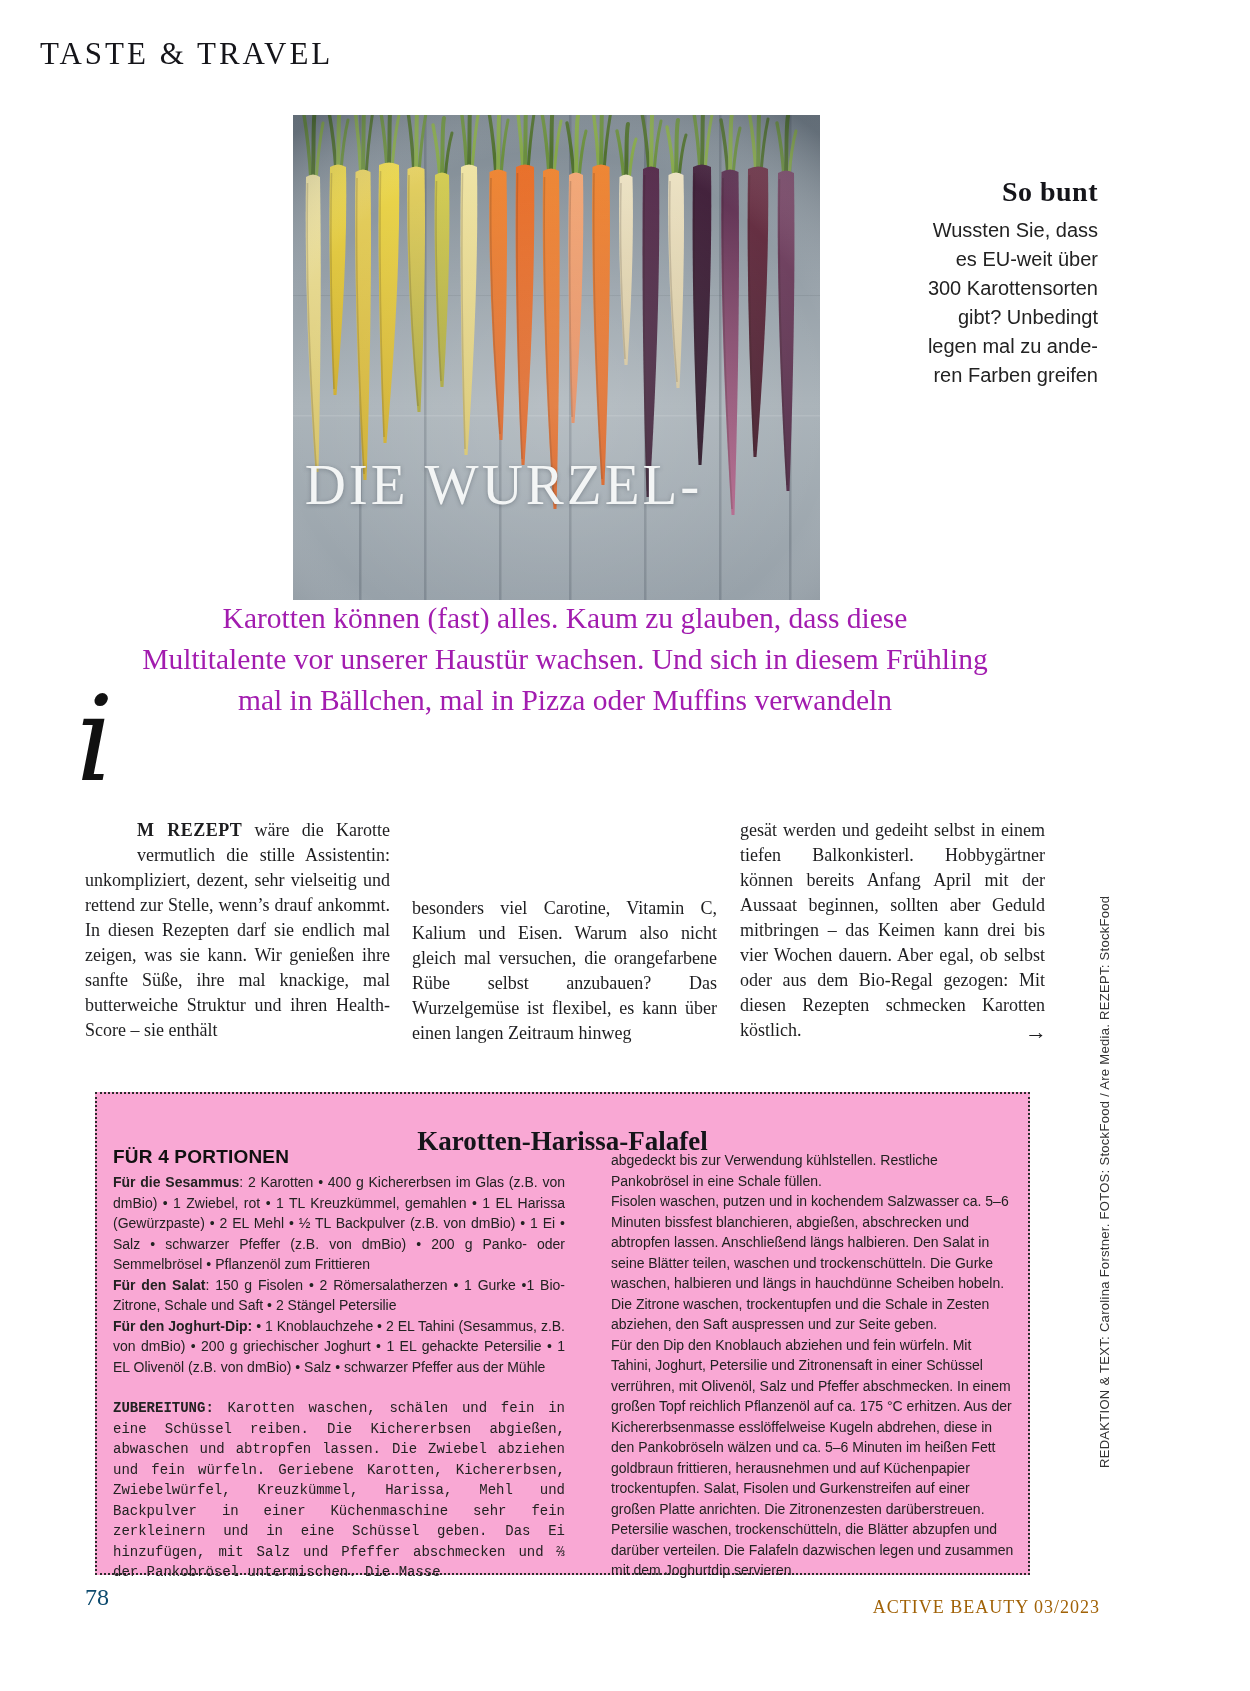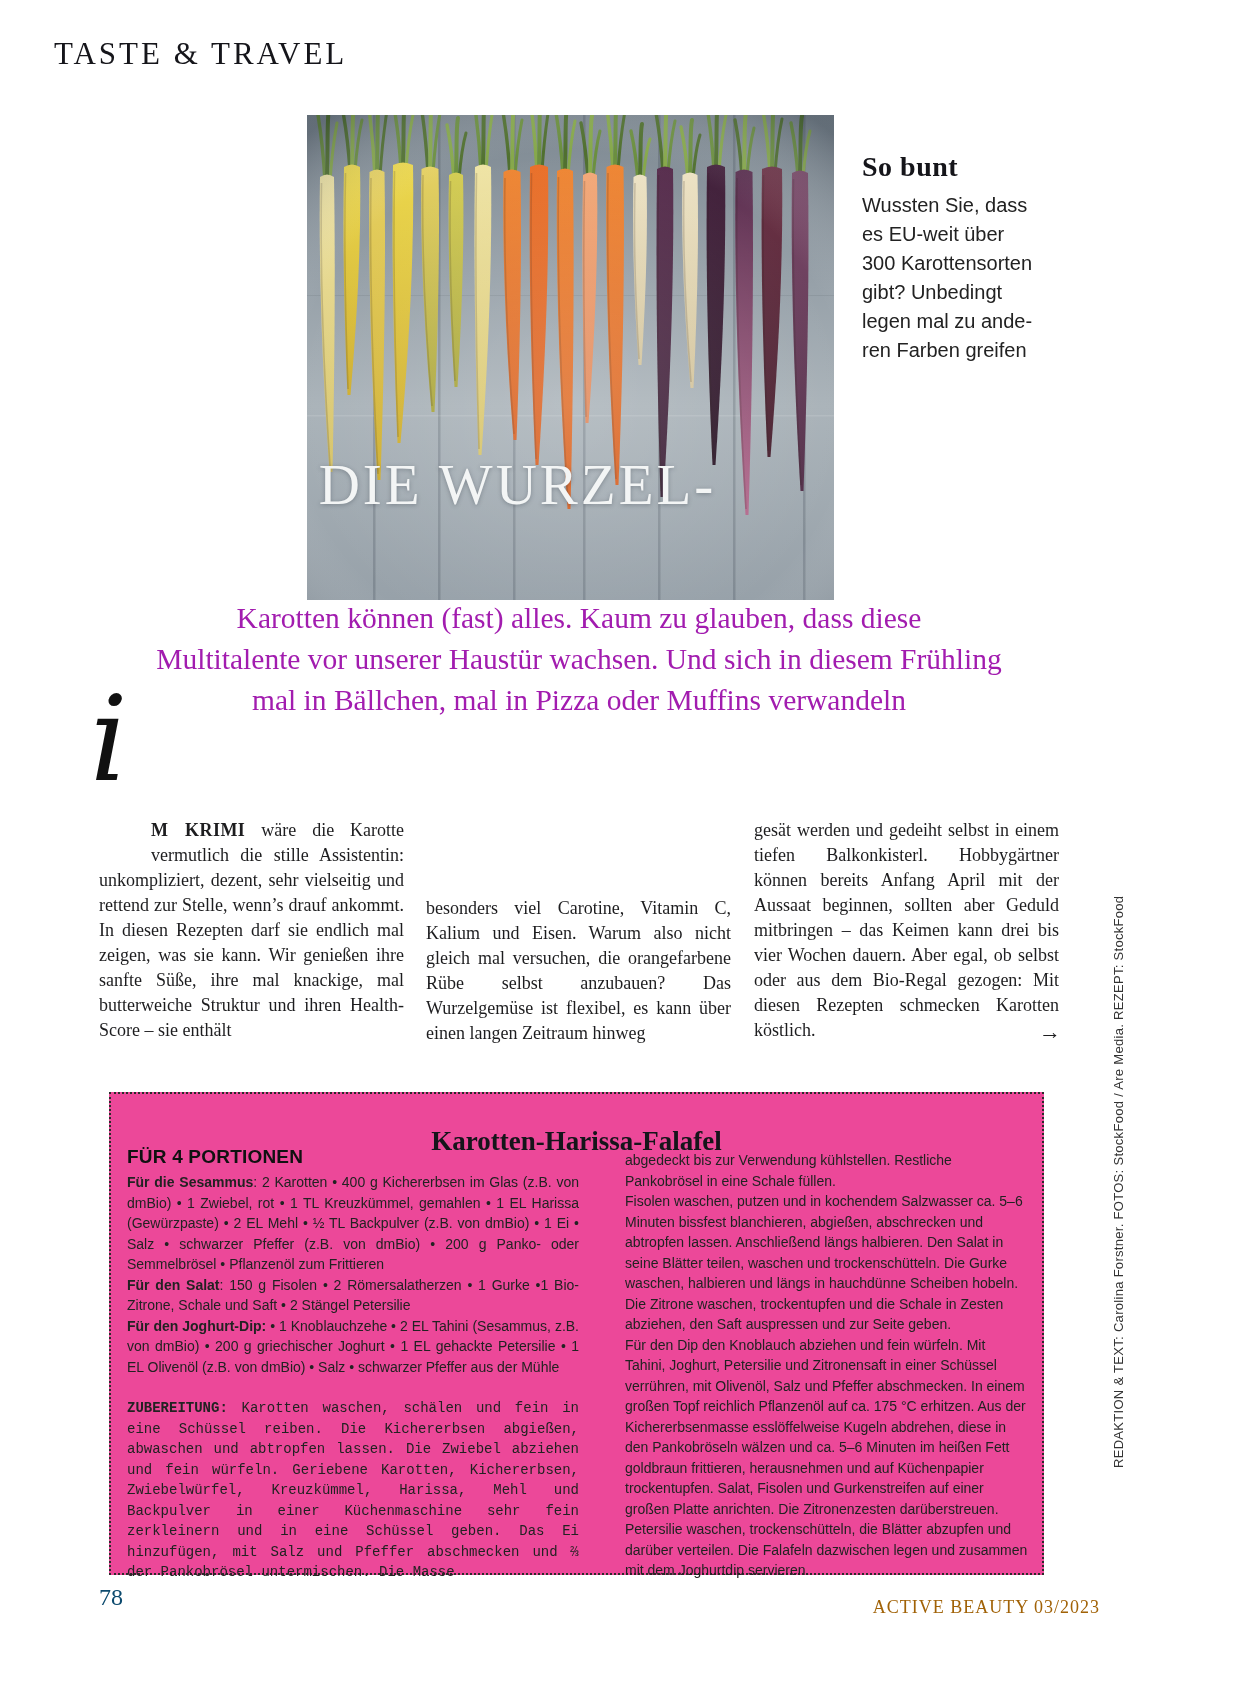--- a/index.html
+++ b/index.html
@@ -1,50 +1,50 @@
 <!DOCTYPE html>
 <html lang="de"><head>
 <meta charset="utf-8">
 <style>
   html,body{margin:0;padding:0;background:#e8e8e8;}
   #page{position:relative;width:1250px;height:1691px;background:#ffffff;margin:0 auto;
         font-family:"Liberation Serif",serif;color:#1c1c1c;overflow:hidden;}
-  .abs{position:absolute;margin-left:14px;}
+  .abs{position:absolute;}
   
   .section-label{left:40px;top:36px;font-size:31px;letter-spacing:3px;color:#15151a;}
   
   .photo{left:293px;top:115px;width:527px;height:485px;}
   .photo svg{display:block;}
   .hero-title{left:293px;width:421px;text-align:center;color:#f3f5f5;
               font-size:57px;letter-spacing:3px;line-height:1;white-space:nowrap;
               text-shadow:0 1px 4px rgba(40,50,60,.35);}
   .hero-title.l1{top:456px;}
   .hero-title.l2{top:524px;}
   
-  .sobunt{left:848px;top:151px;width:250px;text-align:left;}
+  .sobunt{left:848px;top:176px;width:250px;text-align:right;}
   .sobunt h3{margin:0 0 8px 0;font-size:28px;font-weight:bold;color:#15151a;letter-spacing:.5px;}
   .sobunt .sline{font-family:"Liberation Sans",sans-serif;font-size:20px;line-height:29px;
                  color:#222;white-space:nowrap;}
   
   .intro{left:58px;top:598px;width:1014px;text-align:center;}
   .intro .iline{font-size:29.5px;line-height:41px;color:#a21caf;white-space:nowrap;}
   
   .dropcap{left:76px;top:680px;font-size:118px;font-style:italic;
            font-family:"DejaVu Serif",serif;color:#111;line-height:1;}
   .col{top:818px;width:305px;font-size:18px;line-height:25px;text-align:justify;color:#1d1d1f;}
   .col p{margin:0;}
   .col1{left:85px;}
   .col2{left:412px;padding-top:78px;}
   .col3{left:740px;}
   .dc-spacer{float:left;width:52px;height:27px;}
   .lead-caps{font-weight:bold;letter-spacing:.5px;}
   .arrow{position:absolute;right:-2px;bottom:-1px;font-size:22px;}
   
   .recipe-box{left:95px;top:1092px;width:935px;height:483px;border:2px dotted #2b2b2b;
-              box-sizing:border-box;background:#ec4899;}
+              box-sizing:border-box;background:#f9a8d4;}
   .recipe-title{position:absolute;left:0;top:10px;width:100%;text-align:center;
                 font-size:27px;font-weight:bold;color:#15151a;}
   .rb-col{position:absolute;font-family:"Liberation Sans",sans-serif;font-size:14px;
           line-height:20.5px;color:#222;}
   .rb-left{left:16px;top:52px;width:452px;text-align:justify;}
   .rb-right{left:514px;top:56px;width:404px;text-align:left;}
   .rb-left h4{margin:0 0 4px 0;font-size:19px;line-height:22px;letter-spacing:.2px;
               font-weight:bold;color:#111;}
   .rb-left p,.rb-right p{margin:0;}
   .rb-left .method{margin-top:21px;font-family:Liberation Mono, monospace;}
@@ -315,21 +315,21 @@
 
   <div class="abs intro">
     <div class="iline">Karotten können (fast) alles. Kaum zu glauben, dass diese</div>
     <div class="iline">Multitalente vor unserer Haustür wachsen. Und sich in diesem Frühling</div>
     <div class="iline">mal in Bällchen, mal in Pizza oder Muffins verwandeln</div>
   </div>
 
   <span class="abs dropcap">i</span>
 
   <div class="abs col col1">
-    <p><span class="dc-spacer"></span><b class="lead-caps">M KRIMI</b><span> wäre die Karotte vermutlich die stille Assistentin: unkompliziert, dezent, sehr vielseitig und rettend zur Stelle, wenn’s drauf ankommt. In diesen Rezepten darf sie endlich mal zeigen, was sie kann. Wir genießen ihre sanfte Süße, ihre mal knackige, mal butterweiche Struktur und ihren Health-Score – sie enthält</span></p>
+    <p><span class="dc-spacer"></span><b class="lead-caps">M REZEPT</b><span> wäre die Karotte vermutlich die stille Assistentin: unkompliziert, dezent, sehr vielseitig und rettend zur Stelle, wenn’s drauf ankommt. In diesen Rezepten darf sie endlich mal zeigen, was sie kann. Wir genießen ihre sanfte Süße, ihre mal knackige, mal butterweiche Struktur und ihren Health-Score – sie enthält</span></p>
   </div>
   <div class="abs col col2">
     <p>besonders viel Carotine, Vitamin C, Kalium und Eisen. Warum also nicht gleich mal versuchen, die orangefarbene Rübe selbst anzubauen? Das Wurzelgemüse ist flexibel, es kann über einen langen Zeitraum hinweg</p>
   </div>
   <div class="abs col col3">
     <p>gesät werden und gedeiht selbst in einem tiefen Balkonkisterl. Hobbygärtner können bereits Anfang April mit der Aussaat beginnen, sollten aber Geduld mitbringen – das Keimen kann drei bis vier Wochen dauern. Aber egal, ob selbst oder aus dem Bio-Regal gezogen: Mit diesen Rezepten schmecken Karotten köstlich.</p>
     <span class="arrow">→</span>
   </div>
 
   <section class="abs recipe-box">

